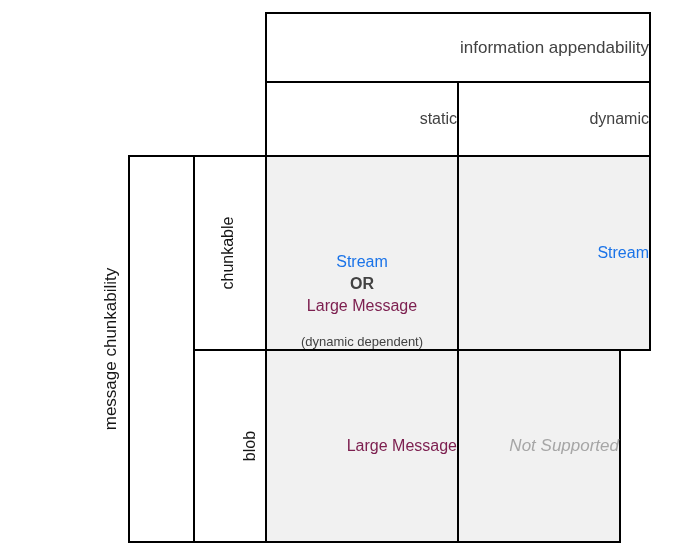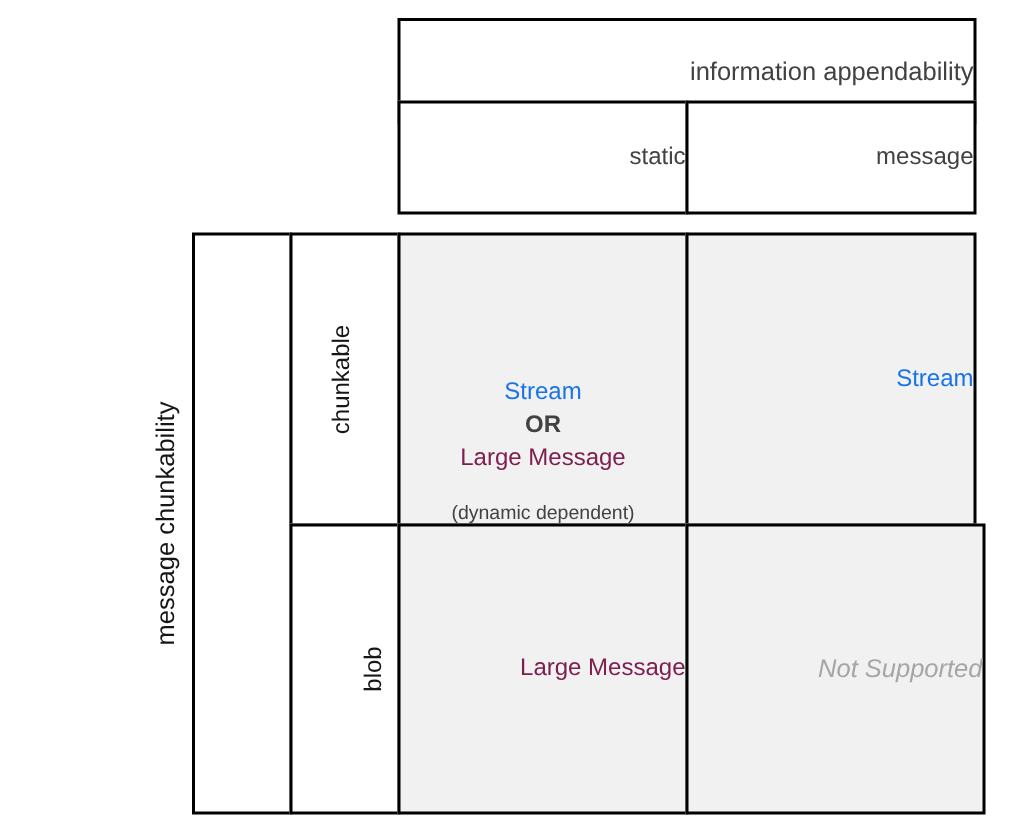--- a/index.html
+++ b/index.html
@@ -24,21 +24,21 @@
     justify-content: flex-end;
     background: #ffffff;
     margin-left: 40px;
   }
   .axis-title-top {
     left: 225px; top: 12px; width: 386px; height: 71px;
     font-size: 17px;
     color: var(--header-text, #424242);
   }
   .col-head {
-    top: 67px; width: 194px; height: 76px;
+    top: 81px; width: 194px; height: 76px;
     font-size: 16px;
     color: var(--header-text, #424242);
   }
   .col-head.static  { left: 225px; }
   .col-head.dynamic { left: 417px; }
   .row-title {
     left: 88px; top: 155px; width: 67px; height: 388px;
     font-size: 17px;
     color: var(--axis-text, #111);
   }
@@ -54,21 +54,21 @@
     white-space: nowrap;
   }
   .cell {
     background: var(--cell-bg, #f1f1f1);
     font-size: 16px;
   }
   .cell.c11 { left: 225px; top: 155px; width: 194px; height: 196px;
               flex-direction: column; padding-top: 16px; }
   .cell.c12 { left: 417px; top: 155px; width: 194px; height: 196px; }
   .cell.c21 { left: 225px; top: 349px; width: 194px; height: 194px; }
-  .cell.c22 { left: 417px; top: 349px; width: 200px; height: 194px; }
+  .cell.c22 { left: 417px; top: 349px; width: 164px; height: 194px; }
   .line { line-height: 22px; }
   .stream  { color: var(--stream, #1a73e8); }
   .large   { color: var(--large-message, #7d2050); }
   .or      { color: var(--header-text, #424242); font-weight: bold; }
   .note {
     margin-top: 17px;
     font-size: 13px;
     color: var(--header-text, #424242);
   }
   .notsup {
@@ -84,21 +84,21 @@
 
   <div class="box axis-title-top">
     <span>information appendability</span>
   </div>
 
   <div class="box col-head static">
     <span>static</span>
   </div>
 
   <div class="box col-head dynamic">
-    <span>message</span>
+    <span>dynamic</span>
   </div>
 
   <div class="box row-title">
     <span class="vtext">message chunkability</span>
   </div>
 
   <div class="box row-head chunkable">
     <span class="vtext">chunkable</span>
   </div>
 

